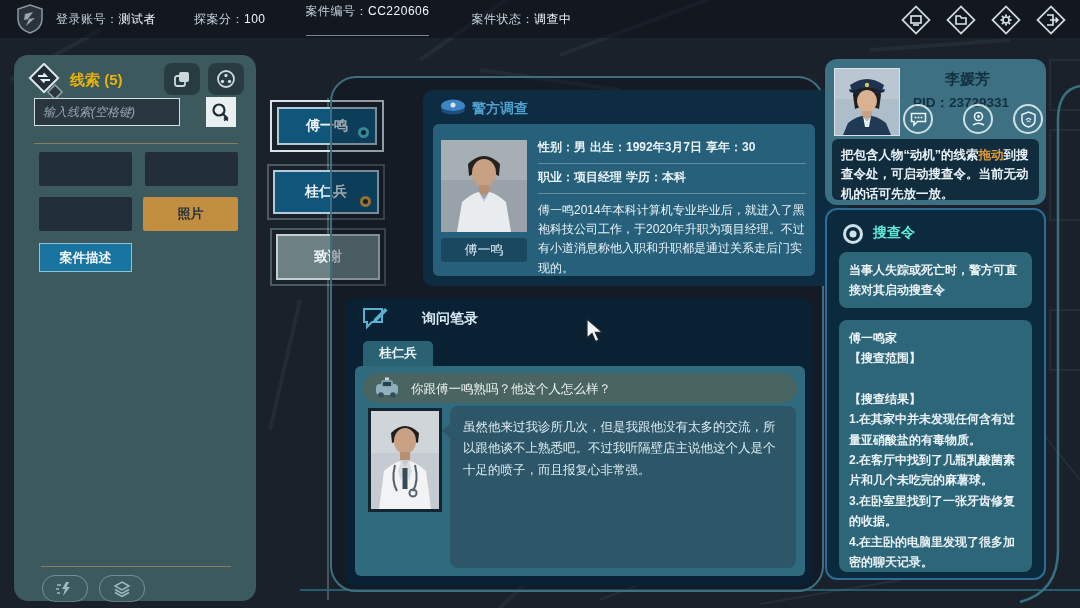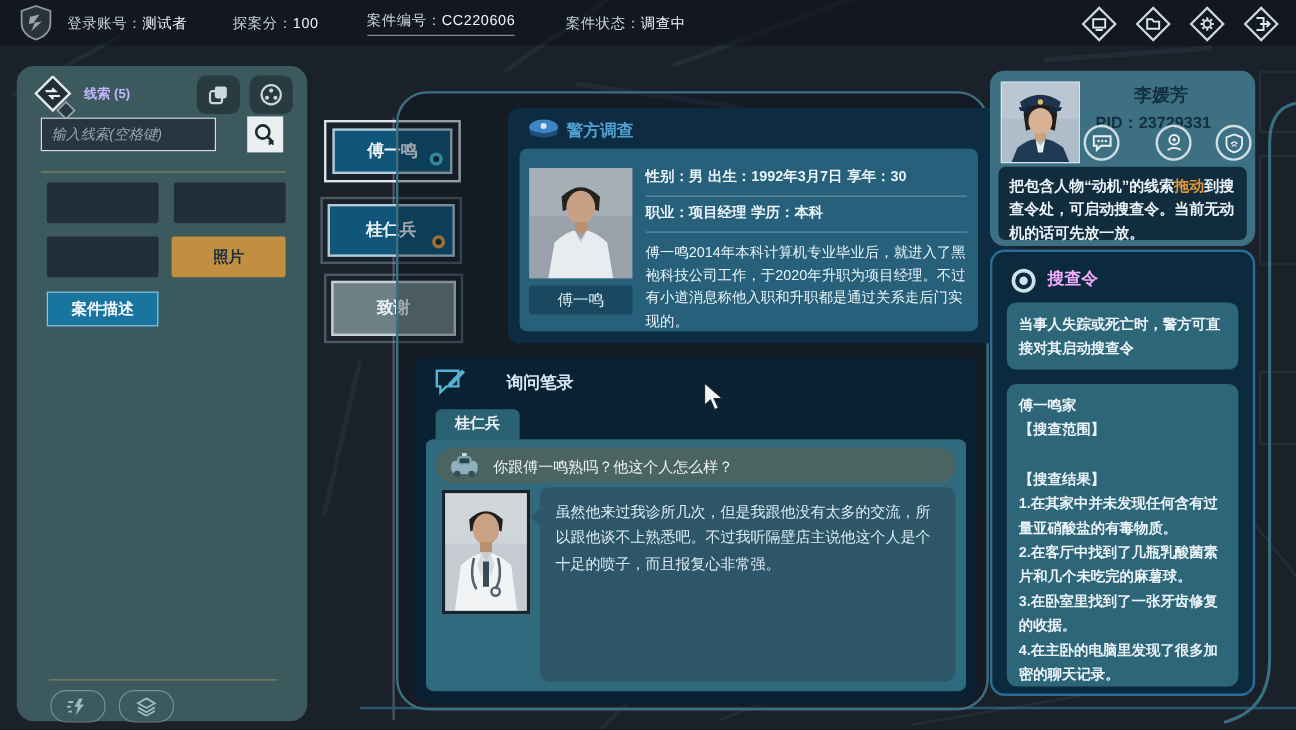--- a/index.html
+++ b/index.html
@@ -13,30 +13,30 @@
   svg{ display:block; }
   .abs{ position:absolute; }
 
   
   .topbar{ position:absolute; left:0; top:0; width:1080px; height:38px;
     background:rgba(9,13,18,.42); display:flex; align-items:center; z-index:5;}
   .topbar .logo{ margin-left:16px; }
   .tb-item{ font-size:12px; color:#dde6ec; letter-spacing:.5px; white-space:nowrap;}
   .tb-item .lab{ color:#c4d2da; }
   .tb-item .val{ color:#f0f6f9; }
-  .tb-underline{ border-bottom:1px solid rgba(205,225,235,.55); padding-bottom:3px;}
+  .tb-underline{ border-bottom:1px solid rgba(205,225,235,.55); padding-bottom:15px;}
   .tb-login{ margin-left:12px; } .tb-score{ margin-left:38px; }
   .tb-case{ margin-left:40px; } .tb-status{ margin-left:42px; }
   .tb-icons{ position:absolute; right:12px; top:3px; display:flex; gap:11px;}
   .diamond-btn{ width:34px; height:34px; cursor:pointer; background:none; border:none; padding:0;}
 
   
   .clues{ position:absolute; left:14px; top:55px; width:242px; height:546px;
     background:#3c595e; border-radius:14px; z-index:4;}
-  .clues-title{ position:absolute; left:56px; top:16px; font-size:11px; font-weight:bold; color:#c4b5fd;}
+  .clues-title{ position:absolute; left:56px; top:16px; font-size:15px; font-weight:bold; color:#eab308;}
   .clues-hicon{ position:absolute; left:12px; top:8px;}
   .hbtn{ position:absolute; top:8px; width:36px; height:32px; border:none; border-radius:8px;
     background:rgba(24,35,42,.55); display:flex; align-items:center; justify-content:center; cursor:pointer;}
   .hbtn.copy{ right:56px;} .hbtn.share{ right:12px;}
   .search-input{ position:absolute; left:20px; top:43px; width:146px; height:28px;
     background:#29363f; border:1.5px solid #d4dde1; color:#e4edf1; font-size:12px; font-style:italic;
     padding:0 8px; outline:none; font-family:inherit;}
   .search-input::placeholder{ color:#93a7b1; }
   .search-btn{ position:absolute; left:192px; top:42px; width:30px; height:30px; border:none;
     background:#eaeff2; display:flex; align-items:center; justify-content:center; cursor:pointer;}
@@ -109,21 +109,21 @@
   .circ-btn{ position:absolute; top:45px; width:30px; height:30px; border-radius:50%;
     border:2px solid rgba(232,242,246,.85); background:transparent; display:flex;
     align-items:center; justify-content:center; cursor:pointer;}
   .hint-box{ position:absolute; left:7px; top:80px; width:207px; height:61px; background:#102c3d;
     border-radius:6px; padding:7px 9px; font-size:12.5px; font-weight:bold; line-height:1.55; color:#e9f2f7;}
   .hint-hl{ color:#e0973a; }
 
   
   .warrant{ position:absolute; left:825px; top:208px; width:221px; height:372px;
     background:#0c2a3d; border:2px solid #2d6c94; border-radius:12px; z-index:3;}
-  .war-title{ position:absolute; left:46px; top:14px; font-size:14px; font-weight:bold; color:#f0abfc;text-align:right;}
+  .war-title{ position:absolute; left:46px; top:14px; font-size:14px; font-weight:bold; color:#5eead4;text-align:right;}
   .war-box{ position:absolute; left:12px; width:193px; background:#2d6679; border-radius:8px;
     padding:8px 10px; font-size:12px; font-weight:bold; line-height:1.7; color:#ebf3f7;}
   .war-rule{ top:42px; height:56px;}
   .war-result{ top:110px; height:252px;}
 
   .cursor{ position:absolute; left:585px; top:318px; z-index:9;}
 </style>
 </head>
 <body>
 

